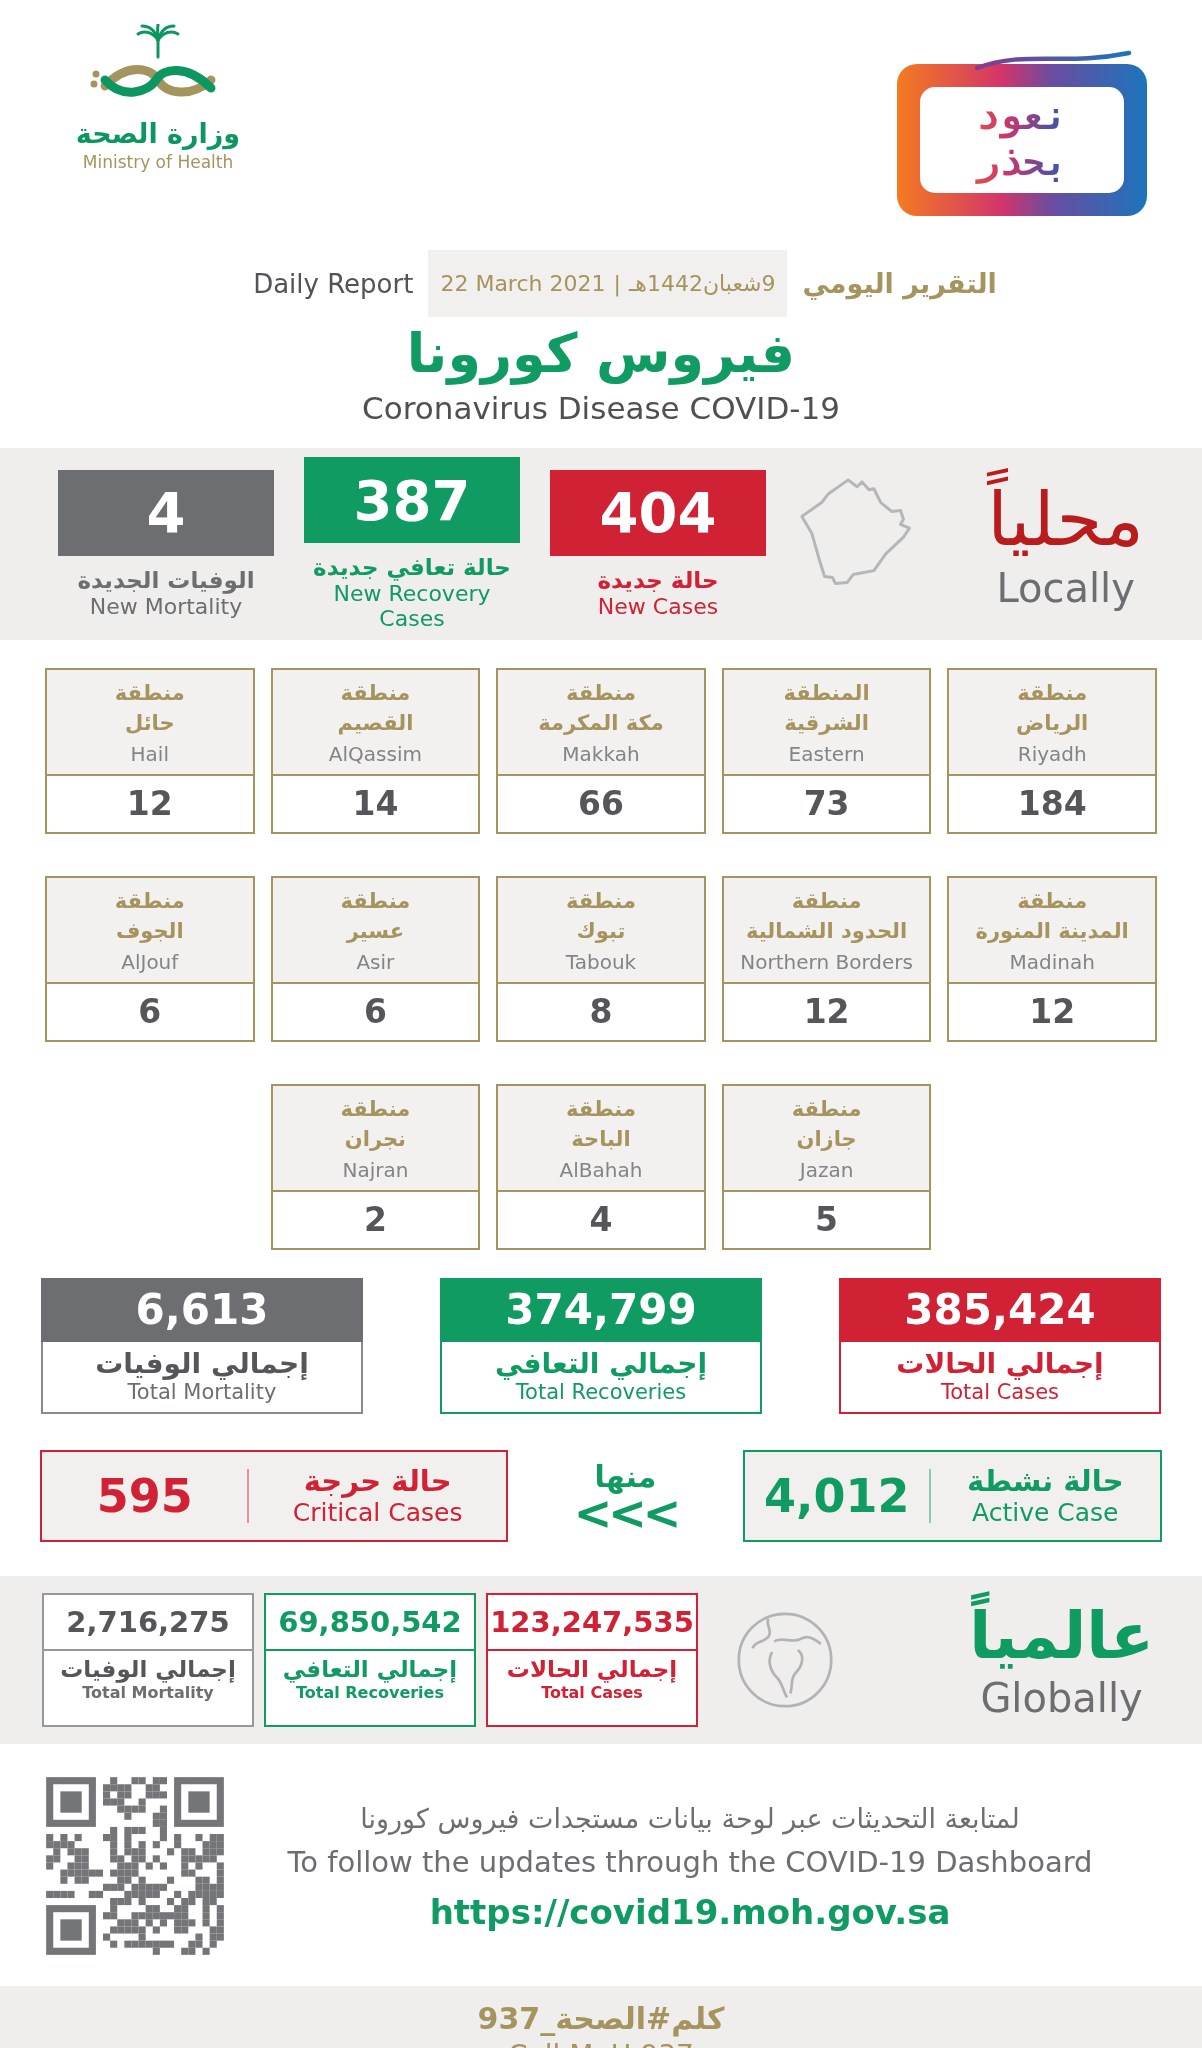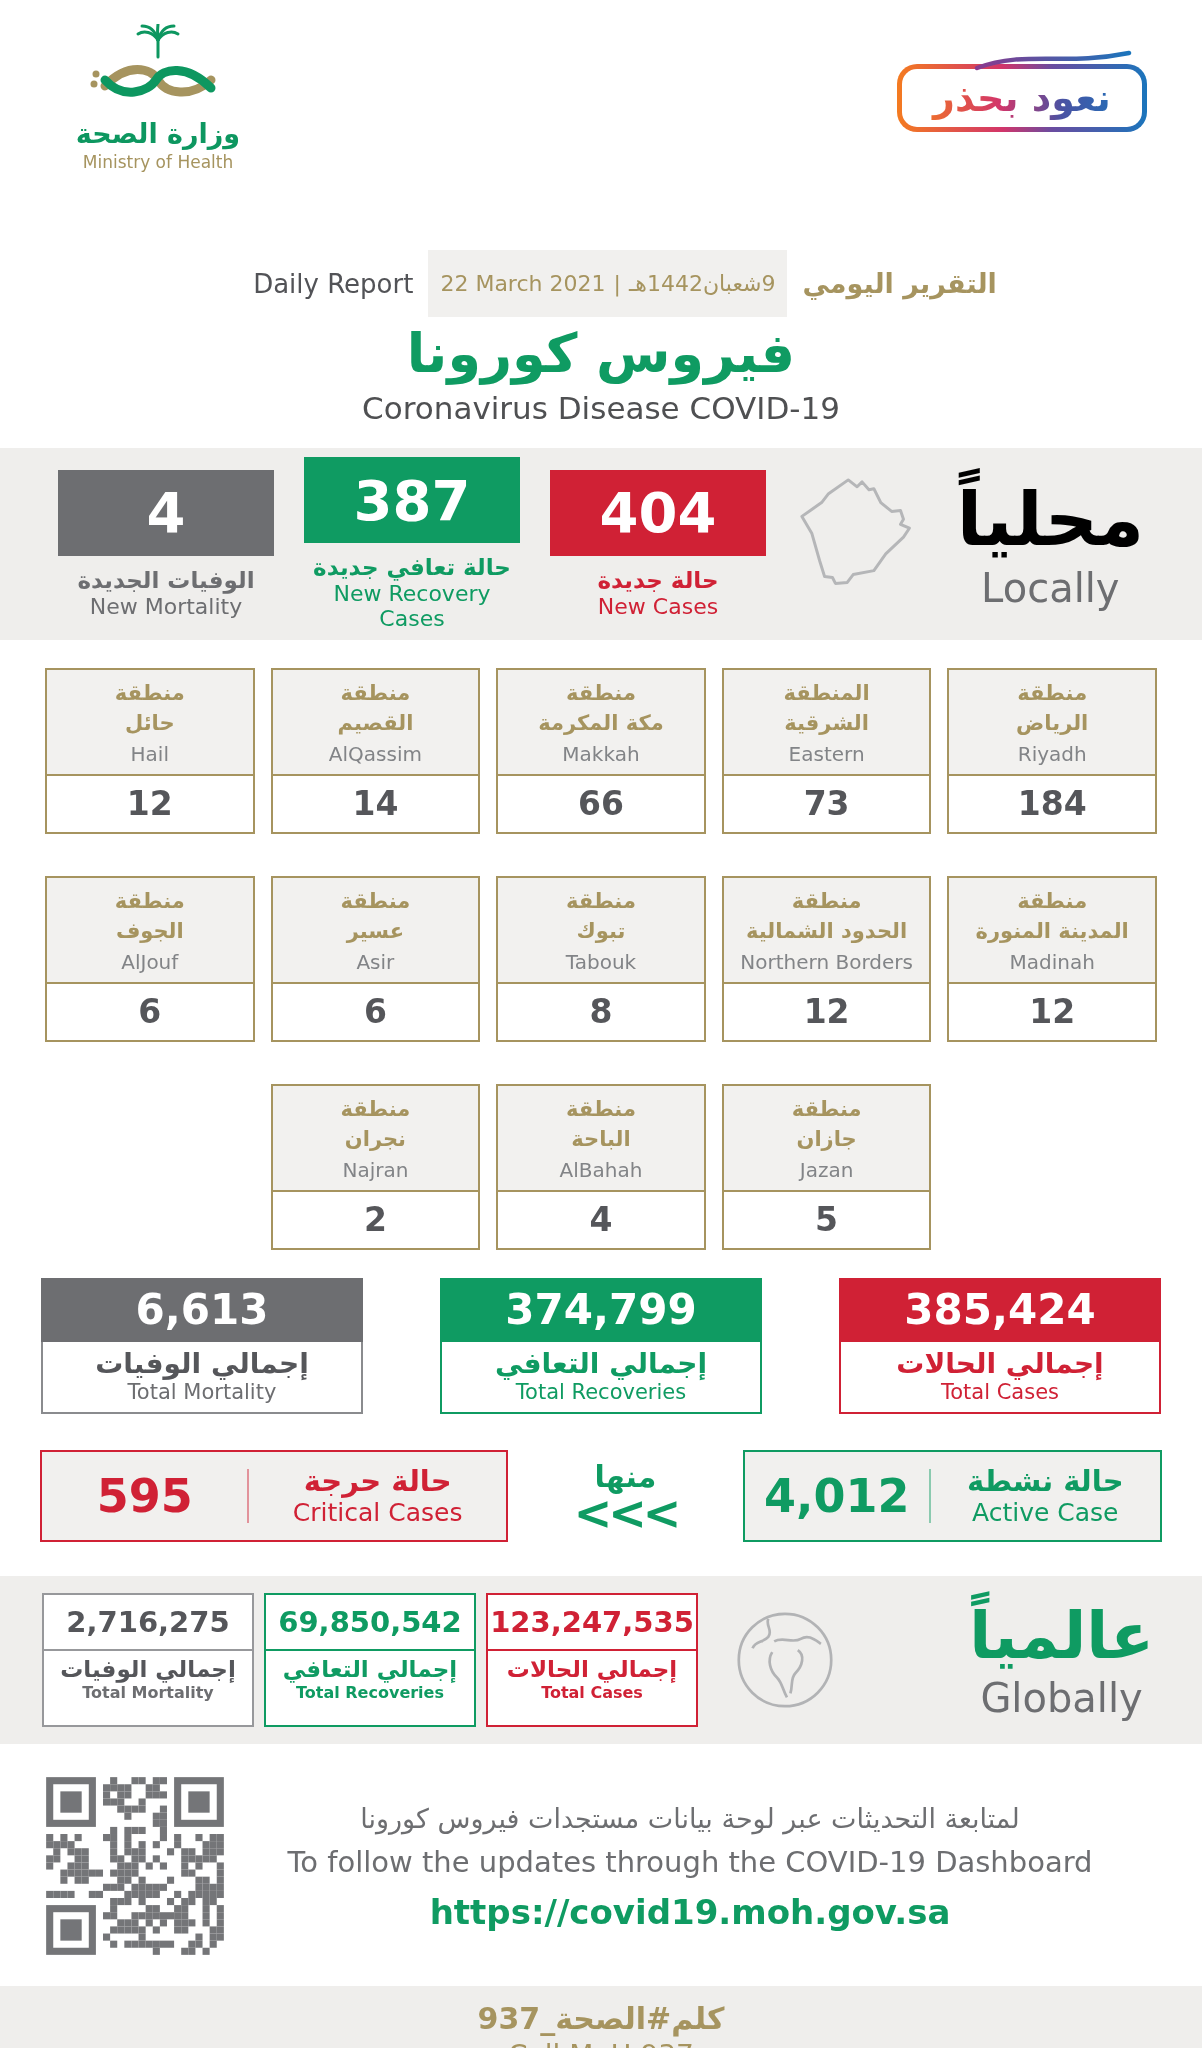--- a/index.html
+++ b/index.html
@@ -8,21 +8,21 @@
 
   
   .header { position:relative; height:238px; }
   .logo { position:absolute; left:58px; top:24px; width:200px; text-align:center; }
   .logo svg { display:block; margin:0 auto; }
   .logo-ar { color:#0d9760; font-size:27px; font-weight:bold; margin-top:2px; }
   .logo-en { color:#a6945f; font-size:17px; margin-top:3px; }
 
   .badge { position:absolute; right:55px; top:48px; width:250px; }
   .badge-swoosh { display:block; margin:0 14px -8px auto; }
-  .badge-box { background:linear-gradient(90deg,#f47b20 0%,#d2356a 42%,#6a4ca0 62%,#1b75bc 100%); border-radius:20px; padding:5px; }
+  .badge-box { background:linear-gradient(90deg,#f47b20 0%,#d2356a 42%,#6a4ca0 62%,#1b75bc 100%); border-radius:20px; padding:23px;font-family:Liberation Mono, monospace; }
   .badge-inner { background:#fff; border-radius:15px; padding:7px 10px; text-align:center; }
   .badge-text { font-size:38px; font-weight:bold; direction:rtl;
     background:linear-gradient(90deg,#f47b20 0%,#d2356a 40%,#4a52a3 68%,#1b75bc 100%);
     -webkit-background-clip:text; background-clip:text; color:transparent; }
 
   
   .report-row { display:flex; justify-content:center; align-items:center; gap:15px; margin-top:12px; transform:translateX(24px); }
   .daily-report { font-size:26px; color:#525357; }
   .date-box { background:#f1f0ee; padding:21px 12px; display:flex; gap:8px; align-items:center; color:#a6945f; font-size:22px; }
   .report-ar { font-size:27px; font-weight:bold; color:#a6945f; }
@@ -34,21 +34,21 @@
   .stat-group { width:216px; text-align:center; }
   .stat-group + .stat-group { margin-left:30px; }
   .stat-value { height:86px; display:flex; align-items:center; justify-content:center; font-size:56px; font-weight:bold; color:#fff; }
   .stat-ar { font-size:23px; font-weight:bold; margin-top:11px; }
   .stat-en { font-size:22px; margin-top:1px; }
   .stat-mortality .stat-value{background:#6d6e71}.stat-mortality .stat-ar,.stat-mortality .stat-en{color:#6d6e71}
   .stat-recovery .stat-value{background:#0f9b62}.stat-recovery .stat-ar,.stat-recovery .stat-en{color:#0f9b62}
   .stat-cases .stat-value{background:#d02135}.stat-cases .stat-ar,.stat-cases .stat-en{color:#d02135}
   .map { margin-left:26px; flex:none; }
   .locally-head { margin-left:auto; text-align:center; }
-  .locally-ar { font-size:74px; font-weight:bold; color:#000000; line-height:1.15; }
+  .locally-ar { font-size:74px; font-weight:normal; color:#b91c1c; line-height:1.15; }
   .locally-en { font-size:40px; color:#6d6e71; margin-top:2px; }
 
   
   .regions { width:1112px; margin:28px auto 0; display:grid; grid-template-columns:repeat(5,1fr); column-gap:16px; row-gap:42px; }
   .card { border:2px solid #a6945f; background:#fff; text-align:center; }
   .card-head { background:#f2f1ef; border-bottom:2px solid #a6945f; min-height:97px; display:flex; flex-direction:column; justify-content:center; padding:8px 2px; }
   .card-ar { color:#a6945f; font-weight:bold; font-size:21px; line-height:1.45; direction:rtl; }
   .card-en { color:#828487; font-size:20px; margin-top:3px; }
   .card-value { font-size:33px; font-weight:bold; color:#55565a; padding:8px 0 9px; }
   .col2{grid-column:2} .col3{grid-column:3} .col4{grid-column:4}

